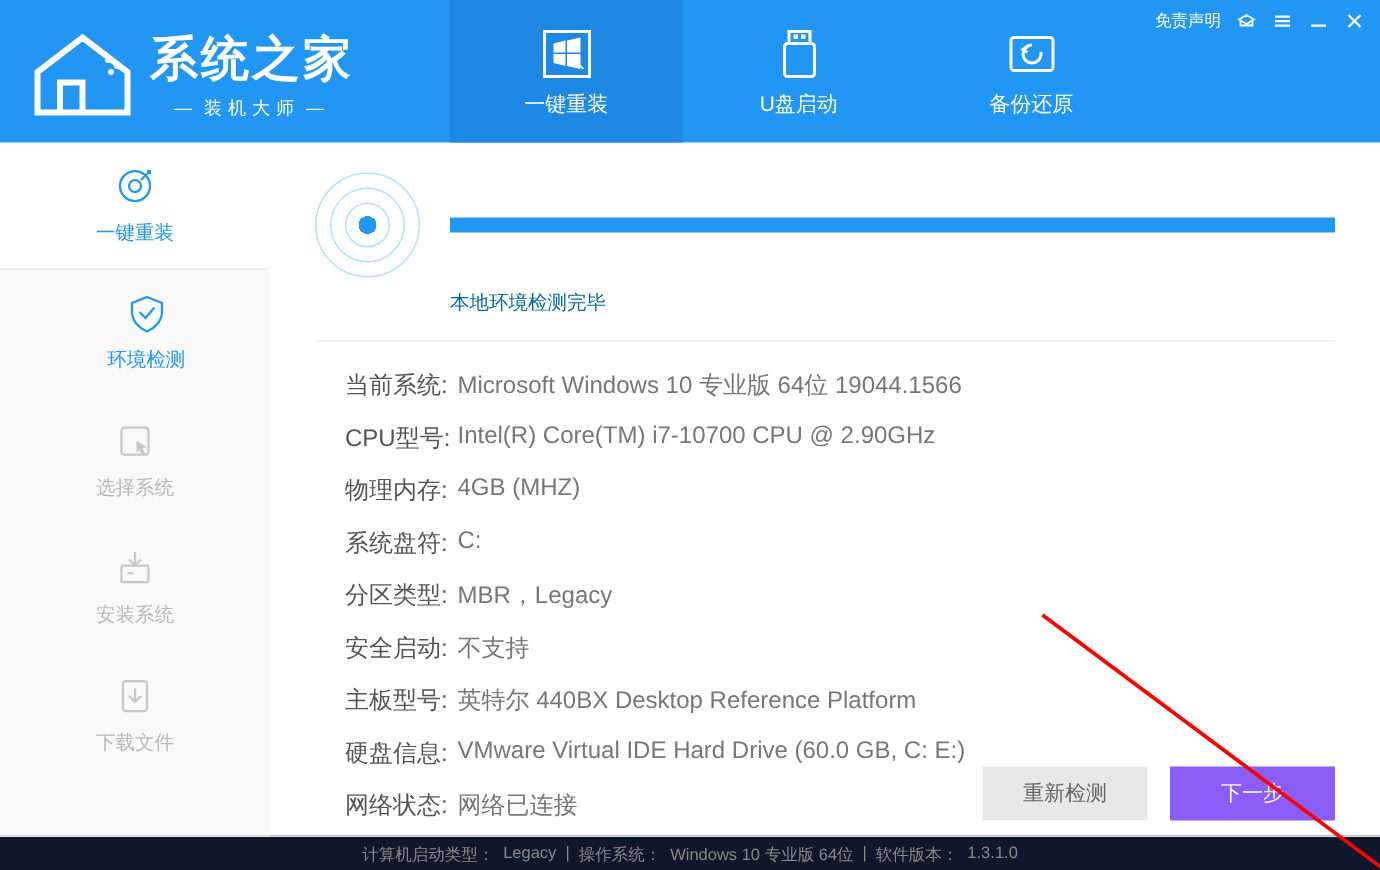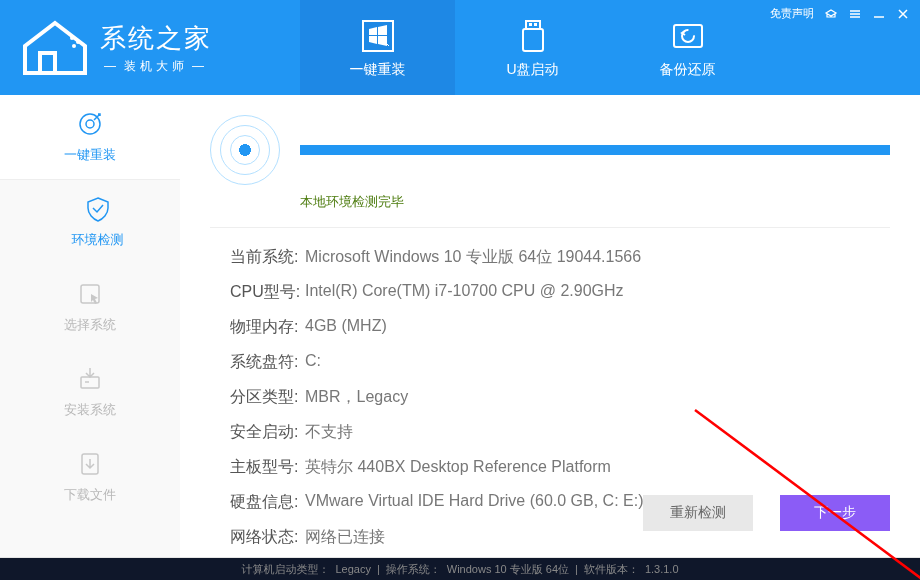--- a/index.html
+++ b/index.html
@@ -2,21 +2,21 @@
 <html><head>
 <meta charset="utf-8">
 <style>
 * { margin: 0; padding: 0; box-sizing: border-box; font-family: "Microsoft YaHei", Arial, sans-serif; }
 body { width: 920px; height: 580px; background: #fff; overflow: hidden; position: relative; }
 
 .header { height: 95px; background: #2196f3; display: flex; align-items: flex-start; position: relative; }
 .logo { display: flex; align-items: center; padding: 18px 20px; width: 300px; }
 .logo-icon { width: 70px; height: 60px; margin-right: 10px; }
 .logo-text { color: #fff; }
-.logo-title { font-size: 26px; font-weight: normal; letter-spacing: 2px; }
+.logo-title { font-size: 32px; font-weight: bold; letter-spacing: 2px; }
 .logo-sub { font-size: 12px; letter-spacing: 4px; margin-top: 2px; text-align: center; }
 .logo-sub::before, .logo-sub::after { content: "—"; margin: 0 4px; }
 
 .tabs { display: flex; height: 95px; }
 .tab { width: 155px; display: flex; flex-direction: column; align-items: center; justify-content: center; color: #fff; cursor: pointer; }
 .tab.active { background: #1e88e5; }
 .tab-icon { width: 38px; height: 38px; margin-bottom: 6px; }
 .tab-label { font-size: 14px; }
 
 .titlebar { position: absolute; top: 6px; right: 10px; display: flex; align-items: flex-end; gap: 10px; color: #fff; font-size: 11px; }
@@ -30,28 +30,28 @@
 .side-item.current { color: #2196f3; padding-left: 15px; }
 .side-icon { width: 28px; height: 28px; margin-bottom: 8px; }
 .side-label { font-size: 13px; }
 
 .main { flex: 1; padding: 20px 30px 0 30px; position: relative; }
 .progress-row { display: flex; align-items: center; gap: 20px; margin-bottom: 8px; }
 .radar { width: 70px; height: 70px; border-radius: 50%; border: 1px solid #b3e0ff; display: flex; align-items: center; justify-content: center; }
 .radar-in { width: 50px; height: 50px; border-radius: 50%; border: 1px solid #b3e0ff; display: flex; align-items: center; justify-content: center; }
 .radar-in2 { width: 30px; height: 30px; border-radius: 50%; border: 1px solid #b3e0ff; background: radial-gradient(circle, #2196f3 30%, transparent 30%); }
 .progress-bar { flex: 1; height: 10px; background: #2196f3; }
-.status-text { font-size: 13px; color: #4d7c0f; margin-left: 90px; margin-bottom: 16px; }
+.status-text { font-size: 13px; color: #0369a1; margin-left: 90px; margin-bottom: 16px; }
 .divider { border: none; border-top: 1px solid #eee; margin-bottom: 12px; }
 
 .info-row { display: flex; padding: 7px 20px; font-size: 16px; color: #666; }
 .info-label { width: 75px; color: #555; }
 .info-value { color: #777; }
 
-.actions { position: absolute; right: 30px; bottom: 26px; display: flex; gap: 27px; }
+.actions { position: absolute; right: 30px; bottom: 10px; display: flex; gap: 15px; }
 .btn { width: 110px; height: 36px; display: flex; align-items: center; justify-content: center; font-size: 14px; cursor: pointer; border: none; }
 .btn-secondary { background: #e8e8e8; color: #666; }
 .btn-primary { background: #8b5cf6; color: #fff; }
 
 .arrow { position: absolute; pointer-events: none; }
 
 .footer { height: 23px; background: #0f172a; border-top: 1px solid #e5e5e5; display: flex; align-items: center; justify-content: center; font-size: 11px; color: #888; }
 .footer span { margin: 0 3px; }
 </style>
 </head>

